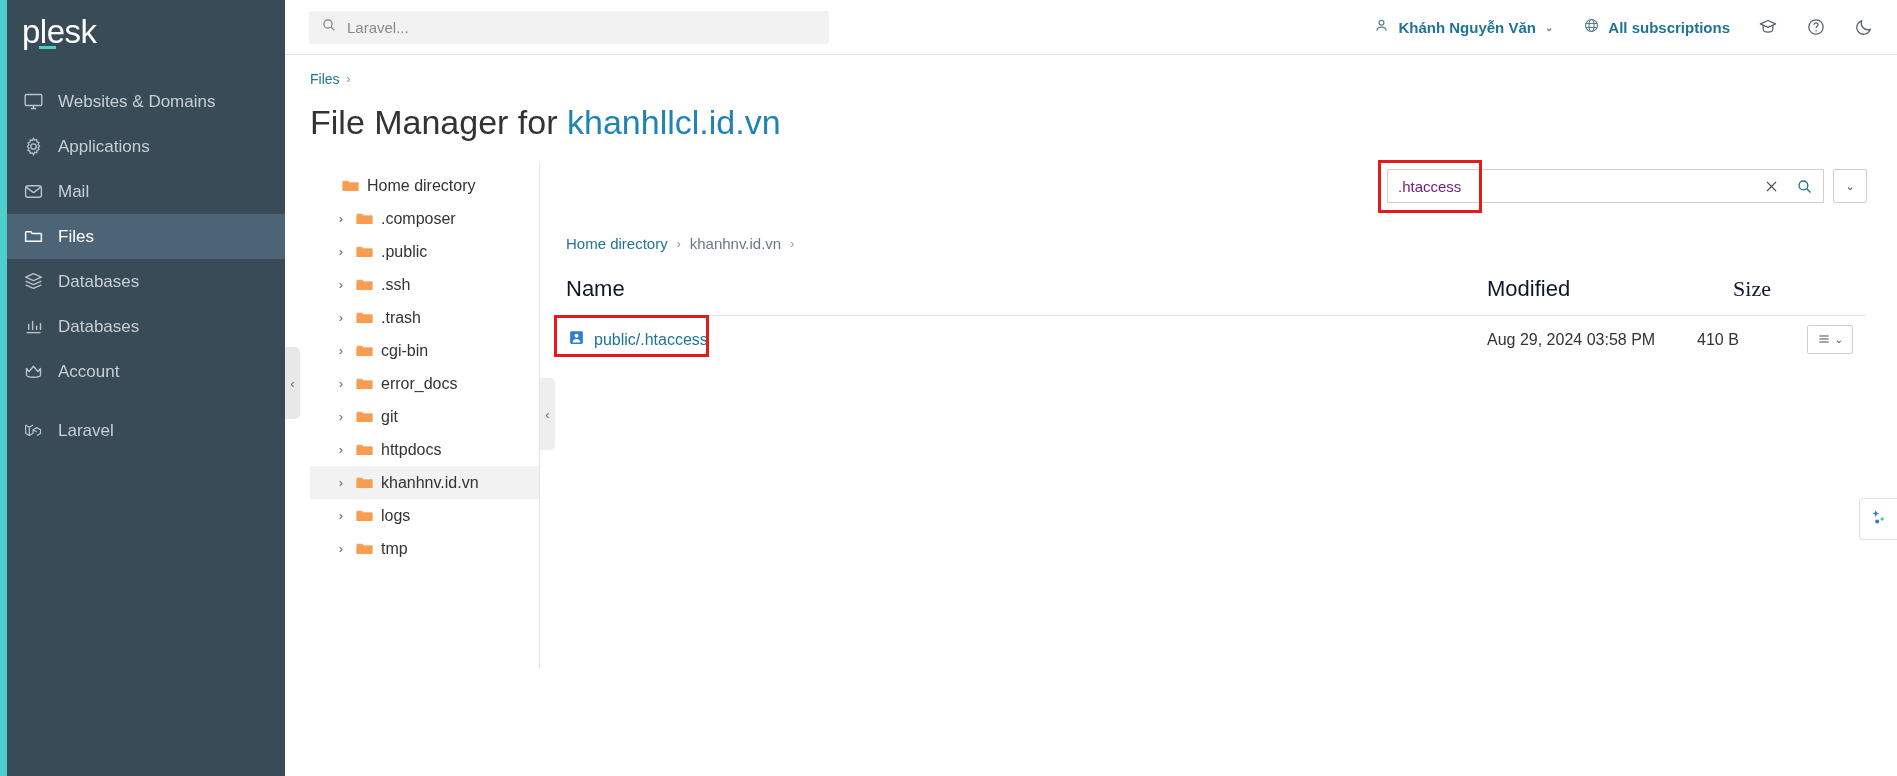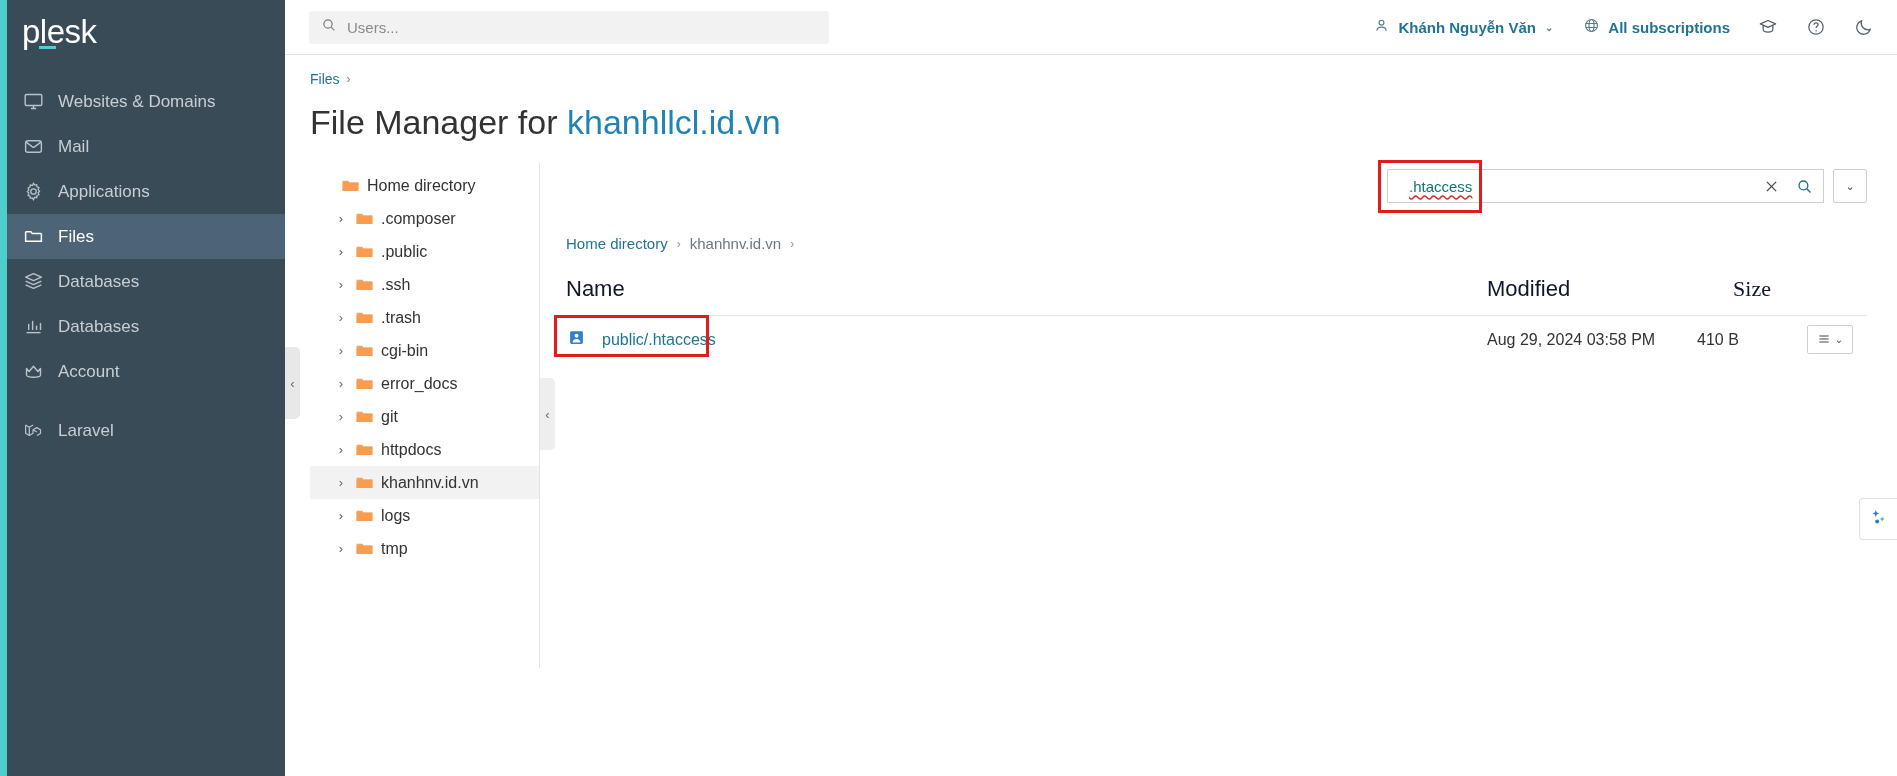--- a/index.html
+++ b/index.html
@@ -143,26 +143,24 @@
   }
   .search-wrap { display: flex; align-items: center; }
   .file-search {
     width: 238px; height: 34px;
     border: 1px solid #cfcfcf; border-right: none;
     border-radius: 2px 0 0 2px;
     display: flex; align-items: center; padding: 0 10px;
     background: #fff; position: relative;
   }
   .file-search .val {
-    font-size: 15px; color: #0f766e;
-    text-decoration: underline;
+    font-size: 15px; color: #701a75;
     text-decoration-style: wavy;
     text-decoration-color: #d42c2c;
     text-underline-offset: 3px;
-    margin-left: 11px;
   }
   .search-hl {
     position: absolute; left: -10px; top: -10px;
     width: 104px; height: 53px;
     border: 3px solid #e21b1b; pointer-events: none;
   }
   .search-mid {
     width: 128px; height: 34px; border: 1px solid #cfcfcf;
     border-left: none; border-right: none; background: #fff;
   }
@@ -200,21 +198,21 @@
   .trow {
     display: flex; align-items: center; height: 48px;
     border-top: 1px solid #e6e6e6;
     font-size: 16px; color: #333;
   }
   .td-name { flex: 1; display: flex; align-items: center; position: relative; }
   .file-chip {
     display: inline-flex; align-items: center; gap: 9px;
     position: relative; padding: 4px 2px;
   }
-  .file-chip a { color: #1f7496; text-decoration: none; cursor: pointer; font-size: 16px; margin-left: 8px; }
+  .file-chip a { color: #1f7496; text-decoration: none; cursor: pointer; font-size: 16px; }
   .file-hl {
     position: absolute; left: -12px; top: -10px;
     width: 155px; height: 42px;
     border: 3px solid #e21b1b; pointer-events: none;
   }
   .td-mod { width: 210px; color: #333; }
   .td-size { width: 110px; color: #333; }
   .td-act { width: 60px; display: flex; align-items: center; }
   .act-btn {
     width: 46px; height: 29px; border: 1px solid #cfcfcf;
@@ -252,36 +250,36 @@
           <svg viewBox="0 0 24 24" fill="none" stroke="#b9c2c9" stroke-width="1.6">
             <rect x="2.5" y="4" width="19" height="12.5" rx="1.5"></rect>
               <path d="M9 20h6M12 16.5V20"></path>
           </svg>
         </span>
         <span class="lbl">Websites &amp; Domains</span>
       </div>
 
       <div class="nav-item">
         <span class="ico">
+          <svg viewBox="0 0 24 24" fill="none" stroke="#b9c2c9" stroke-width="1.5">
+            <circle cx="12" cy="12" r="3.1"></circle>
+            <path d="M12 2.6l1.3 2.1 2.4-.5.3 2.4 2.2 1-.9 2.2 1.6 1.8-1.6 1.8.9 2.2-2.2 1-.3 2.4-2.4-.5L12 21.4l-1.3-2.1-2.4.5-.3-2.4-2.2-1 .9-2.2L5.1 12l1.6-1.8-.9-2.2 2.2-1 .3-2.4 2.4.5z"></path>
+          </svg>
+        </span>
+        <span class="lbl">Applications</span>
+      </div>
+
+      <div class="nav-item">
+        <span class="ico">
           <svg viewBox="0 0 24 24" fill="none" stroke="#b9c2c9" stroke-width="1.6">
             <path d="M3 8.2c0-1.6 1.3-2.7 2.9-2.7h12.2c1.6 0 2.9 1.1 2.9 2.7v8.3c0 1.4-1.1 2-2.4 2H5.4C4.1 18.5 3 17.9 3 16.5z"></path>
             <path d="M3.6 7l7.2 5.4c.7.5 1.7.5 2.4 0L20.4 7"></path>
           </svg>
         </span>
         <span class="lbl">Mail</span>
-      </div>
-
-      <div class="nav-item">
-        <span class="ico">
-          <svg viewBox="0 0 24 24" fill="none" stroke="#b9c2c9" stroke-width="1.5">
-            <circle cx="12" cy="12" r="3.1"></circle>
-            <path d="M12 2.6l1.3 2.1 2.4-.5.3 2.4 2.2 1-.9 2.2 1.6 1.8-1.6 1.8.9 2.2-2.2 1-.3 2.4-2.4-.5L12 21.4l-1.3-2.1-2.4.5-.3-2.4-2.2-1 .9-2.2L5.1 12l1.6-1.8-.9-2.2 2.2-1 .3-2.4 2.4.5z"></path>
-          </svg>
-        </span>
-        <span class="lbl">Applications</span>
       </div>
 
       <div class="nav-item active">
         <span class="ico">
           <svg viewBox="0 0 24 24" fill="none" stroke="#ffffff" stroke-width="1.7">
             <path d="M3 6.5h6l1.4 2H21"></path>
               <path d="M3 6.5v11h18v-9"></path>
           </svg>
         </span>
         <span class="lbl">Files</span>
@@ -345,21 +343,21 @@
   <div class="main">
 
     <div class="topbar">
       <div class="searchbox">
         <span>
           <svg viewBox="0 0 24 24" fill="none" stroke="#7d7d7d" stroke-width="1.8">
             <circle cx="10.5" cy="10.5" r="6.2"></circle>
               <path d="M15.2 15.2L20 20"></path>
           </svg>
         </span>
-        <span class="ph">Users...</span>
+        <span class="ph">Laravel...</span>
       </div>
 
       <div class="topspacer"></div>
 
       <div class="top-link">
         <span>
           <svg viewBox="0 0 24 24" fill="none" stroke="#5a7d8c" stroke-width="1.7">
             <circle cx="12" cy="8" r="3.4"></circle>
               <path d="M5.5 19.5c0-3.4 2.9-5.3 6.5-5.3s6.5 1.9 6.5 5.3"></path>
           </svg>

